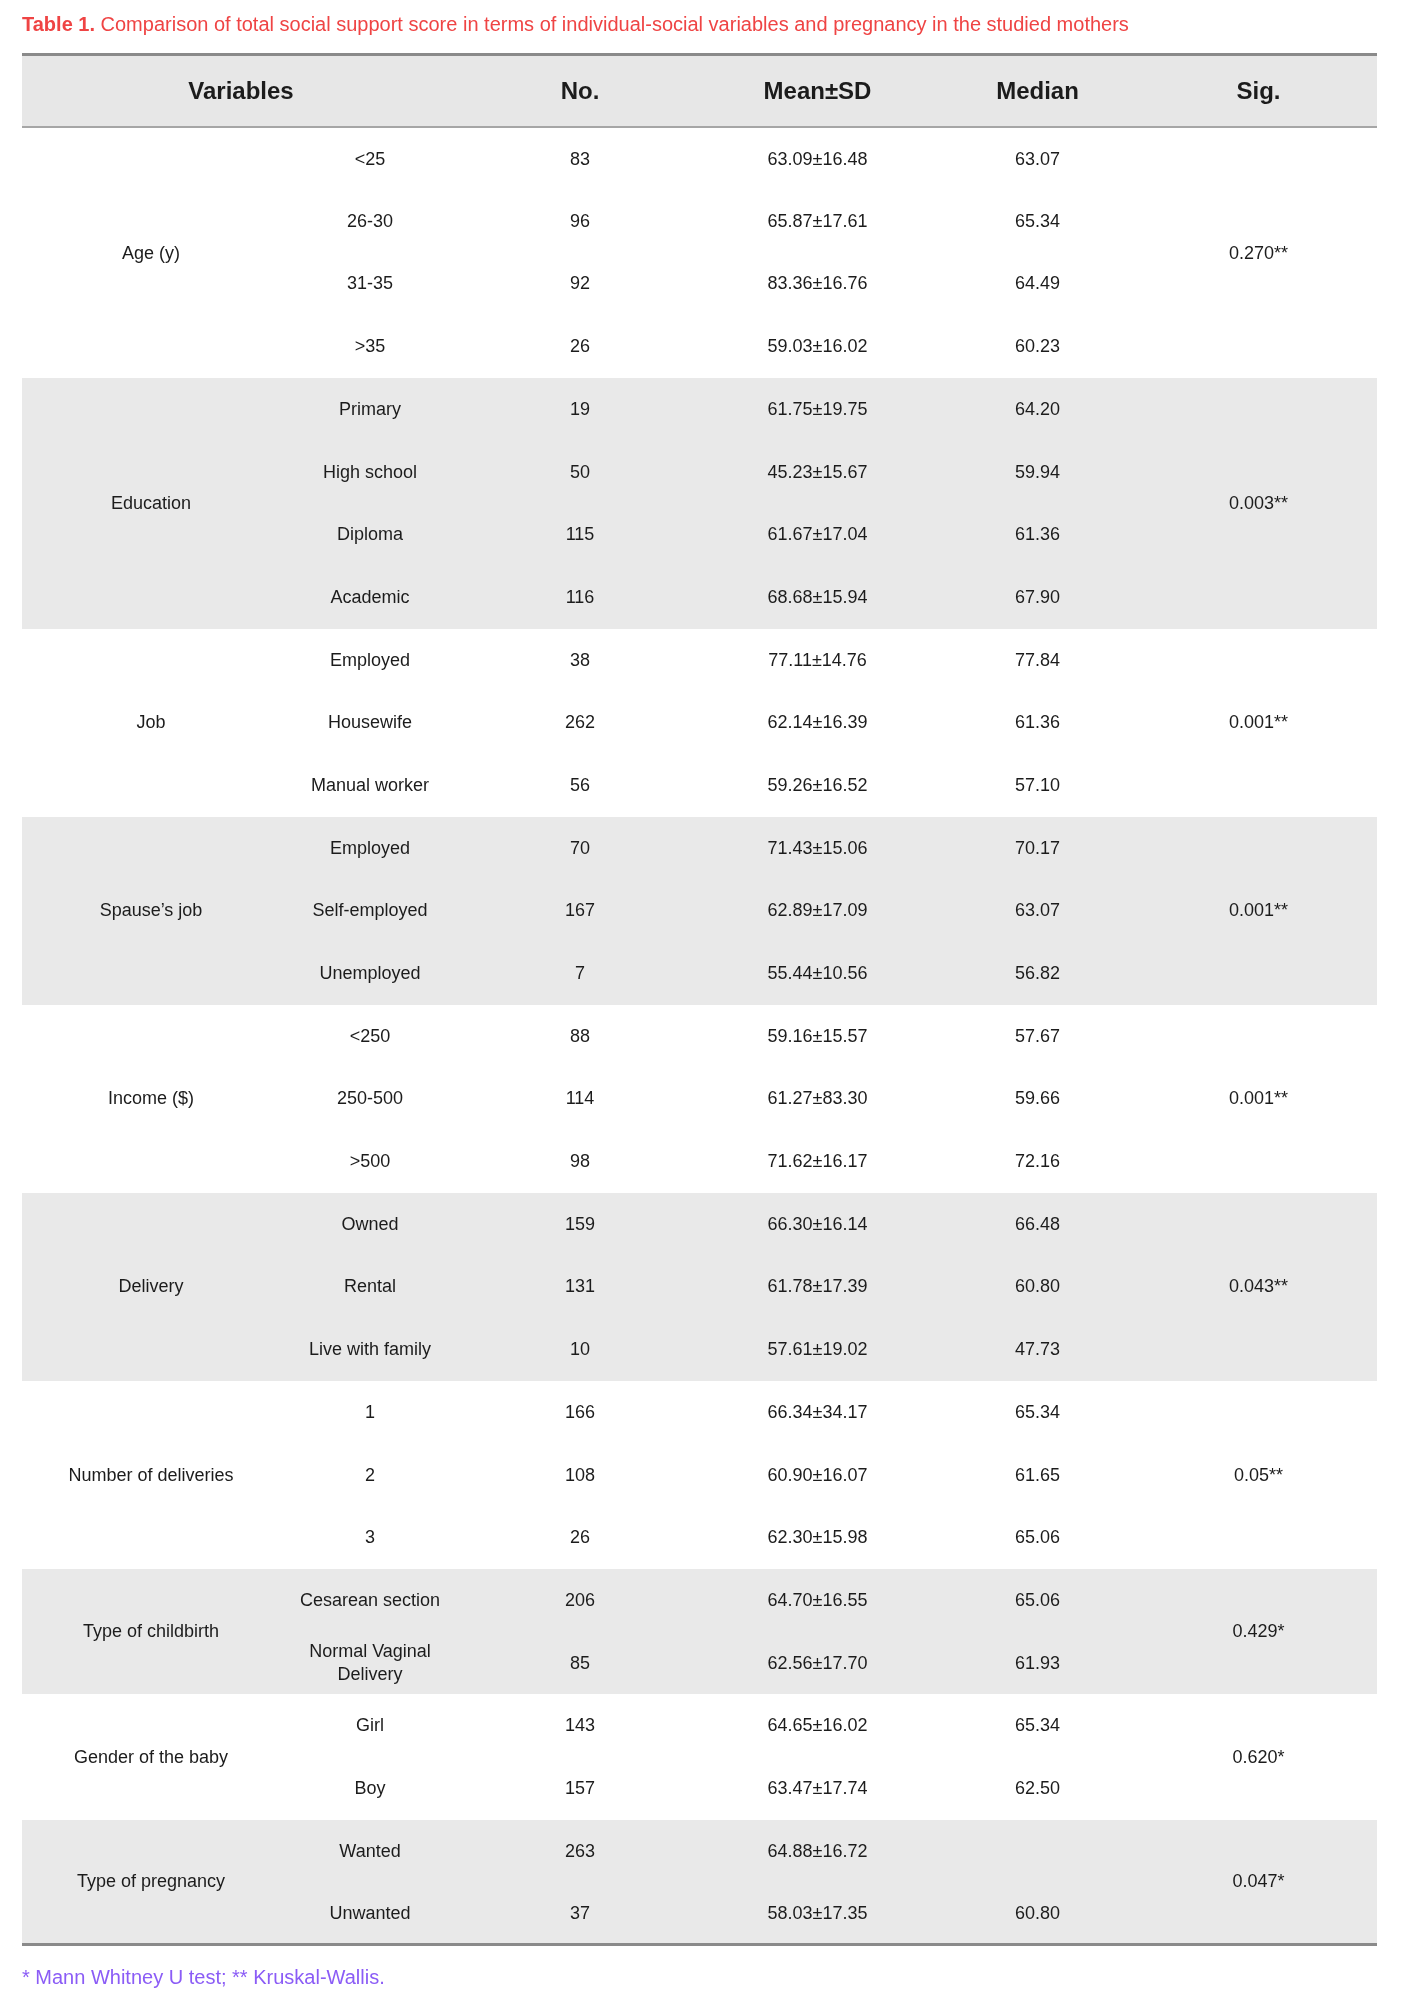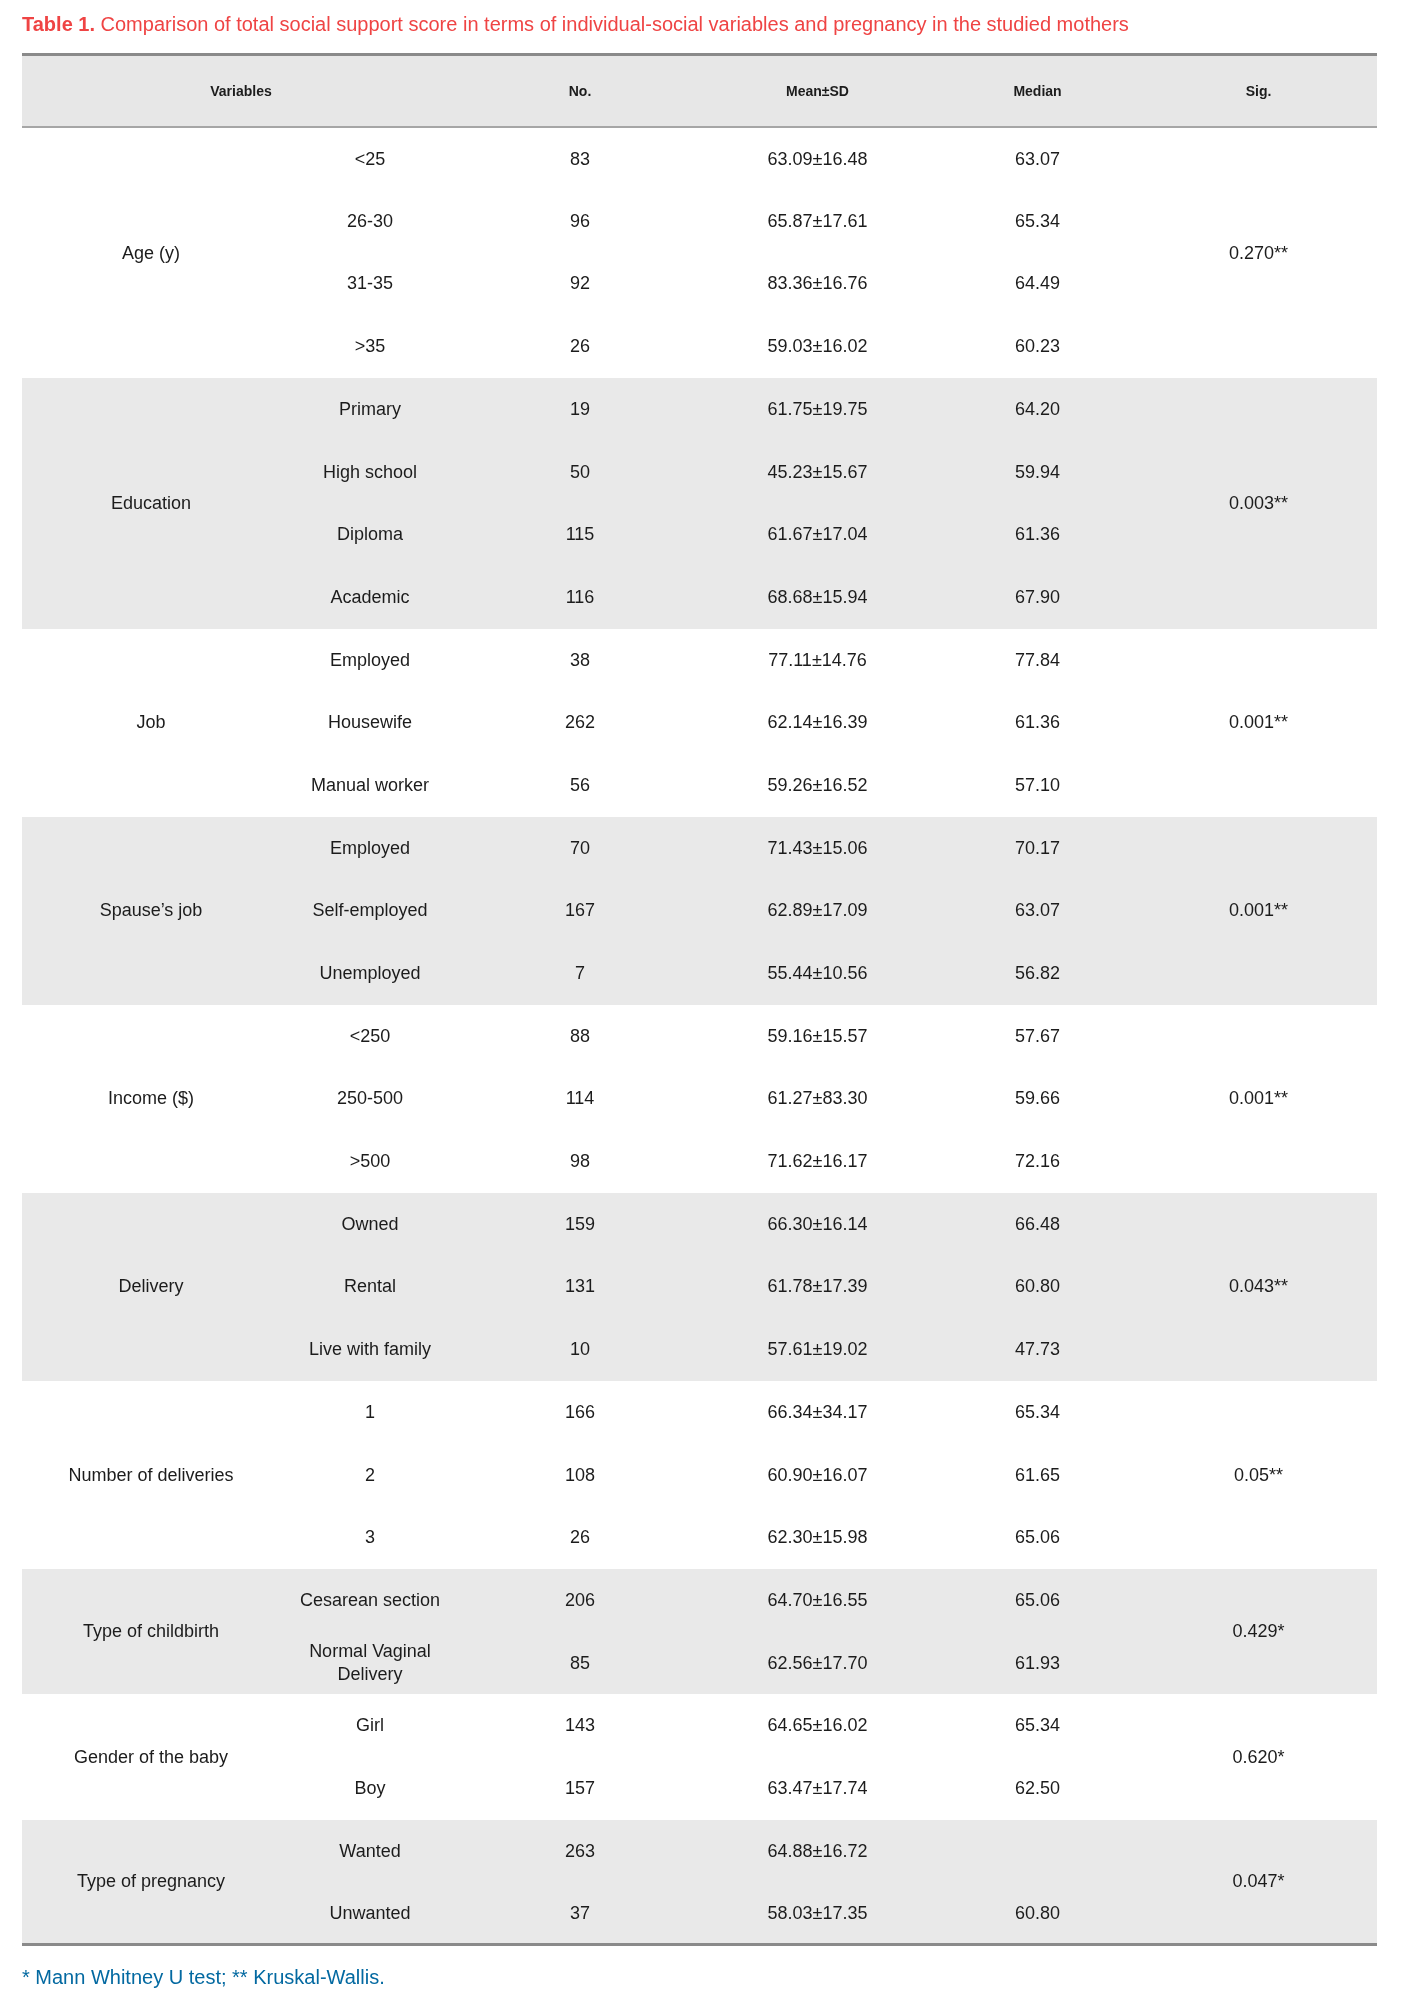--- a/index.html
+++ b/index.html
@@ -35,21 +35,21 @@
   }
   col.c-var  { width: 258px; }
   col.c-cat  { width: 180px; }
   col.c-no   { width: 240px; }
   col.c-mean { width: 235px; }
   col.c-med  { width: 205px; }
   col.c-sig  { width: 237px; }
   thead th {
     background: #e7e7e7;
     font-weight: 700;
-    font-size: 14px;
+    font-size: 24px;
     height: 70px;
     vertical-align: middle;
     border-top: 3px solid #8a8a8a;
     border-bottom: 2px solid #a6a6a6;
     padding: 0;
   }
   tbody td {
     font-size: 18px;
     text-align: center;
     vertical-align: middle;
@@ -59,21 +59,21 @@
   tbody tr {
     height: 62.7px;
   }
   tbody tr.shaded td {
     background: #e9e9e9;
   }
   .footnote {
     margin: 20px 0 0 0;
     padding-left: 0;
     font-size: 20px;
-    color: #0369a1;
+    color: #8b5cf6;
   }
 </style>
 </head>
 <body>
 
 <div class="page">
 
   <p class="title"><span class="title-label">Table 1.</span><span> Comparison of total social support score in terms of individual-social variables and pregnancy in the studied mothers</span></p>
 
   <table class="support-table">

